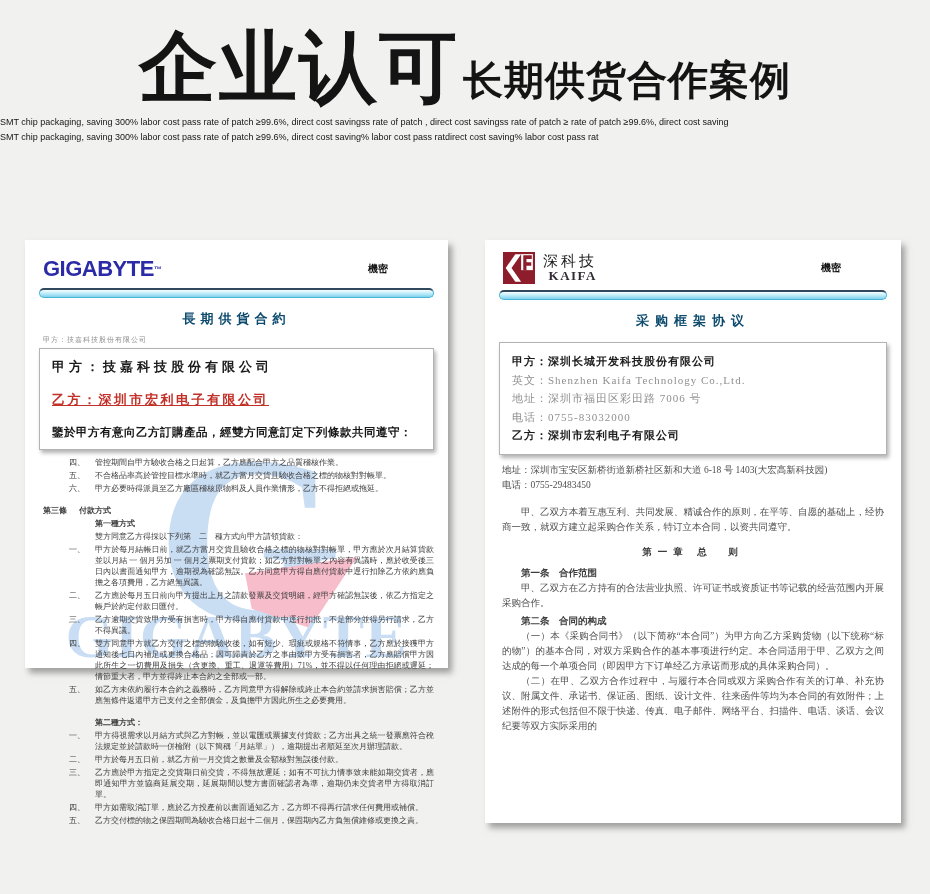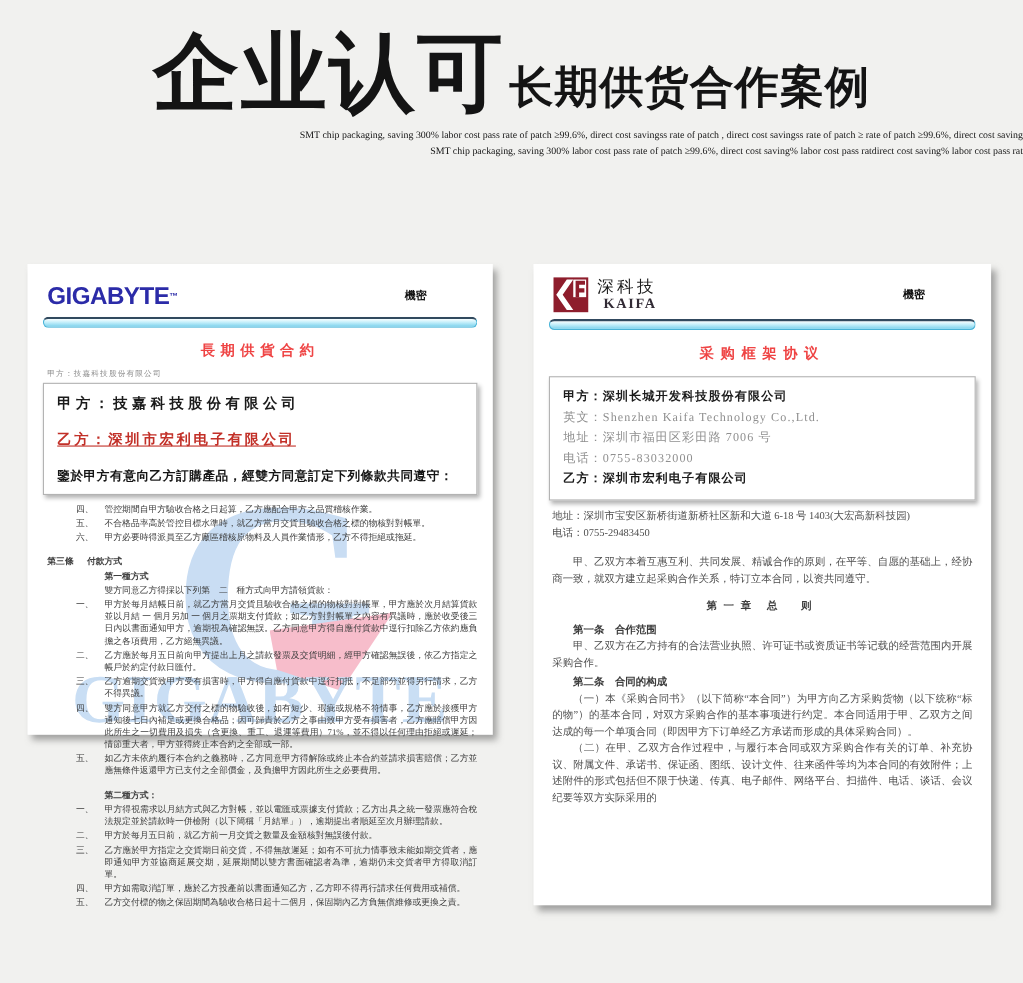--- a/index.html
+++ b/index.html
@@ -1,20 +1,20 @@
 <!DOCTYPE html>
 <html><head>
 <meta charset="utf-8">
 <style>
   html,body{margin:0;padding:0;}
   body{width:930px;height:894px;background:#f1f1ef;overflow:hidden;
        font-family:"Liberation Sans",sans-serif;position:relative;}
 
   
-  .header{text-align:right;padding-top:28px;color:#141414;font-family:Liberation Serif, serif;}
+  .header{text-align:left;padding-top:28px;color:#141414;}
   .header-row{display:flex;justify-content:center;align-items:baseline;gap:4px;}
   .h-main{font-size:78px;font-weight:bold;letter-spacing:2px;line-height:1;}
   .h-sub{font-size:40px;font-weight:bold;letter-spacing:1px;line-height:1;}
   .taglines{margin-top:9px;font-size:9px;line-height:14.5px;color:#151515;}
 
   
   .doc{position:absolute;top:240px;background:#fff;
        box-shadow:4px 5px 6px rgba(95,95,95,.55);}
   .doc-left {left:25px;width:423px;height:428px;}
   .doc-right{left:485px;width:416px;height:583px;}
@@ -33,21 +33,21 @@
   .kaifa-cn{font-size:15px;color:#1c1c1c;letter-spacing:3px;line-height:1.15;}
   .kaifa-en{font-size:13px;font-weight:bold;color:#322b35;letter-spacing:1.5px;
             font-family:Liberation Serif, serif;line-height:1.1;}
 
   .aqua-bar{height:7px;margin-top:4px;border-radius:6px;
             border:1px solid #49b4d8;border-top:2px solid #31495e;
             background:linear-gradient(180deg,#f8feff 0%,#c2eefa 45%,#7ed2ec 100%);}
   .doc-right .aqua-bar{margin-top:2px;}
 
   .doc-title{text-align:center;font-family:Liberation Mono, monospace;font-weight:bold;
-             font-size:13px;letter-spacing:5px;margin-top:12px;color:#ef4444;}
+             font-size:13px;letter-spacing:5px;margin-top:12px;color:#0c4a6e;}
   .doc-right .doc-title{font-weight:600;letter-spacing:6px;}
 
   .faint{font-size:7px;color:#8d8d8d;filter:blur(.4px);margin:7px 0 3px 4px;
          font-family:"Liberation Serif",serif;letter-spacing:1px;}
 
   .callout{position:relative;z-index:2;background:#fff;border:1px solid #b3b3b3;
            box-shadow:2px 3px 4px rgba(0,0,0,.3);padding:9px 12px;}
   .doc-right .callout{margin-top:12px;}
   .co-a{font-family:"Liberation Serif",serif;font-weight:bold;font-size:13px;
         letter-spacing:4px;color:#1a1a1a;}

